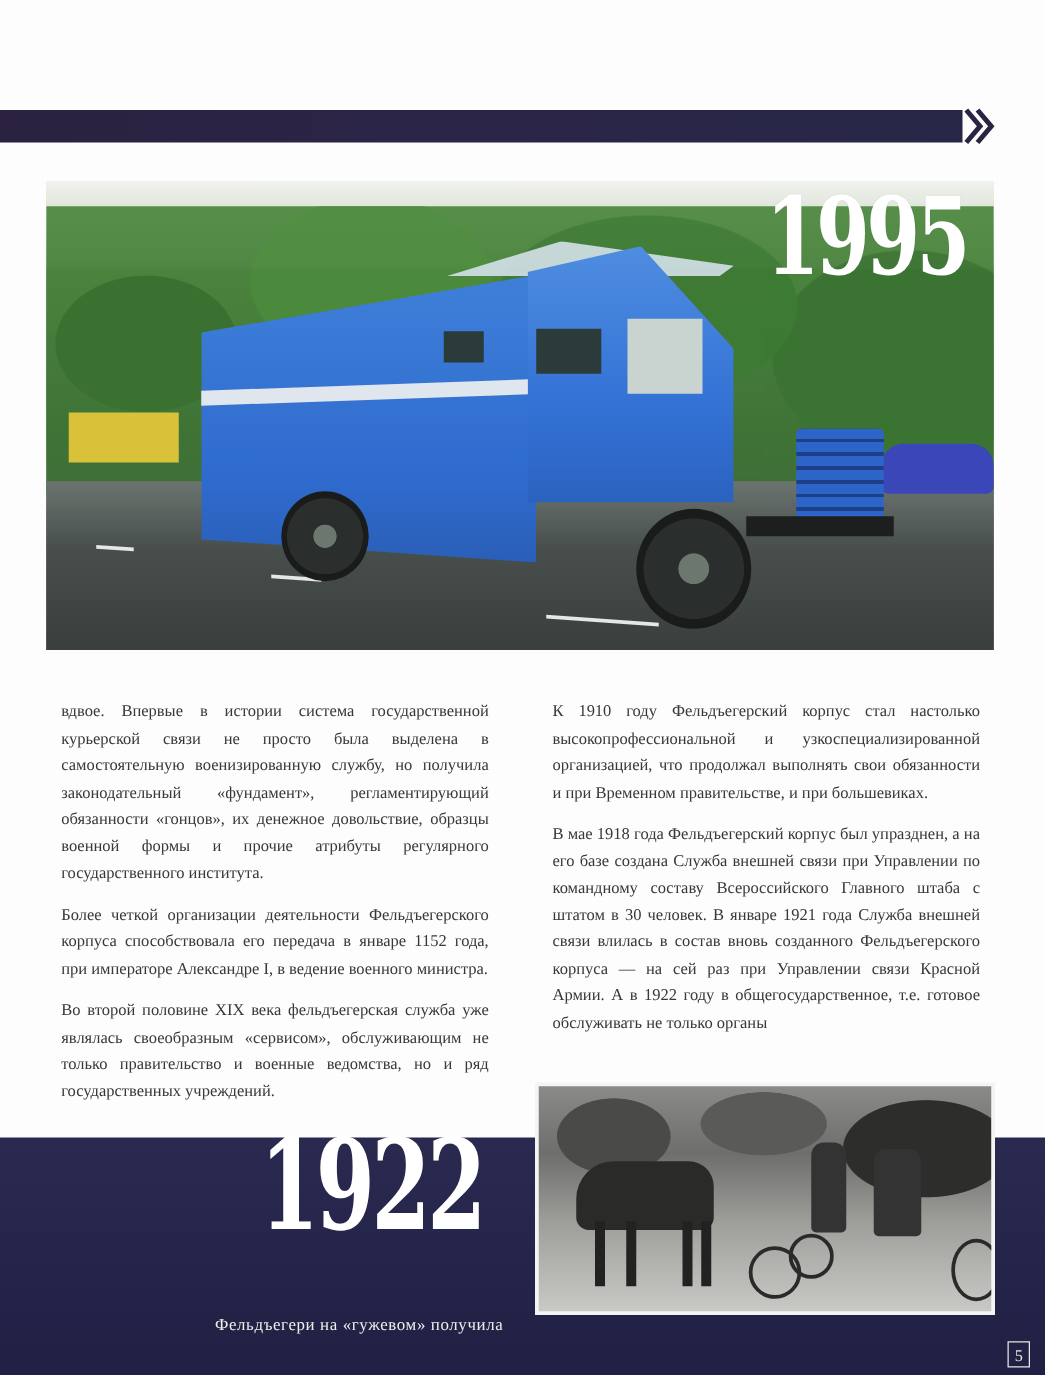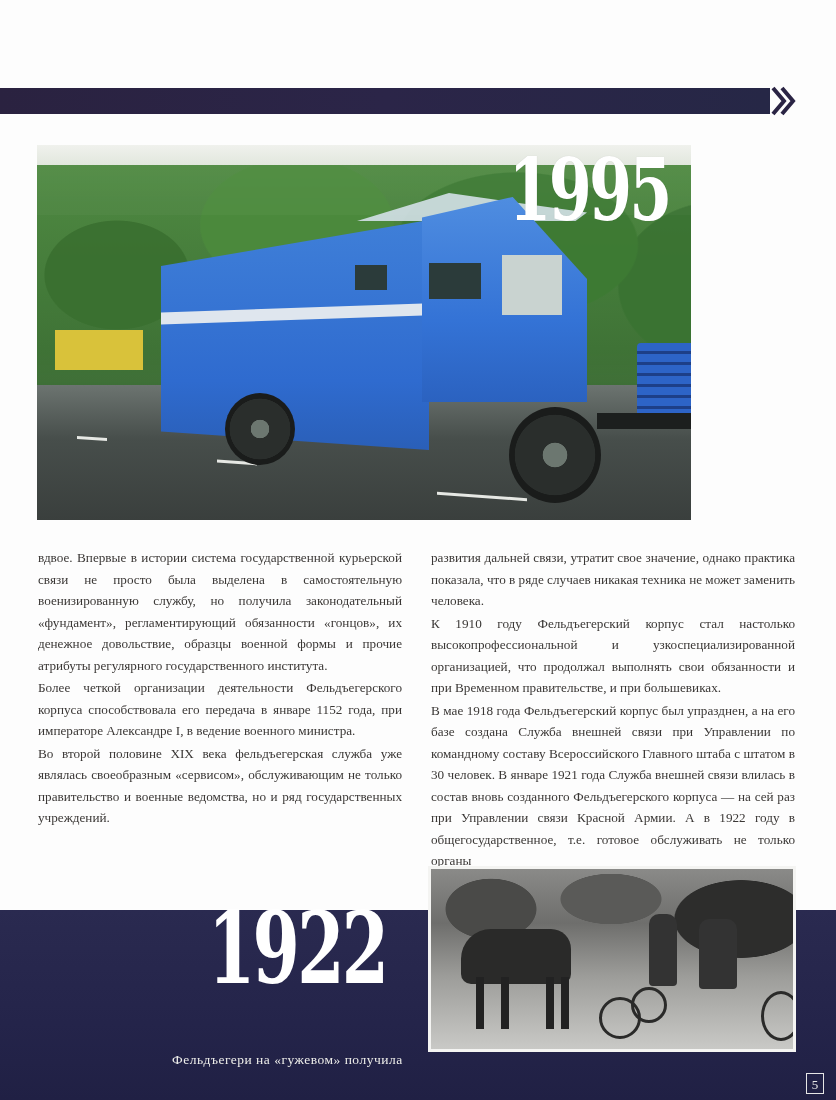--- a/index.html
+++ b/index.html
@@ -1,19 +1,19 @@
 <!DOCTYPE html>
 <html><head>
 <meta charset="utf-8">
 <style>
   html, body { margin:0; padding:0; }
   body { width:836px; height:1100px; position:relative; overflow:hidden; background:#fdfdfd; font-family:"Liberation Serif", serif; }
   .top-band { position:absolute; left:0; top:88px; width:770px; height:26px; background:linear-gradient(90deg,#2a2240 0%,#2b2548 50%,#262746 100%); }
   .chevrons { position:absolute; left:770px; top:86px; width:30px; height:30px; }
-  .photo-main { position:absolute; left:37px; top:145px; width:654px; height:375px; overflow:hidden;
+  .photo-main { position:absolute; left:37px; top:145px; width:758px; height:375px; overflow:hidden;
     background:linear-gradient(180deg,#e9ece6 0%,#c8d3c2 6%,#5c8a4a 18%,#3f7a38 40%,#4c7b3d 55%,#7d8a7a 62%,#4e5552 72%,#3e4340 100%); }
   .photo-main .sky { position:absolute; left:0; top:0; width:100%; height:70px; background:linear-gradient(180deg,#f3f4f0,#d7dfd2); opacity:.7; }
   .photo-main .trees { position:absolute; left:0; top:20px; width:100%; height:230px;
     background: radial-gradient(ellipse 120px 90px at 80px 110px,#3a7030 60%,transparent 61%),
                 radial-gradient(ellipse 160px 110px at 260px 60px,#4b8a3c 60%,transparent 61%),
                 radial-gradient(ellipse 200px 120px at 480px 80px,#3d7a33 60%,transparent 61%),
                 radial-gradient(ellipse 180px 140px at 690px 120px,#3a7332 60%,transparent 61%),
                 linear-gradient(180deg,#4f8a42,#3b6d33); opacity:.95; }
   .photo-main .road { position:absolute; left:0; top:240px; width:100%; height:135px; background:linear-gradient(180deg,#6c7470,#474e4b 40%,#3a3f3d); }
   .road-line { position:absolute; height:3px; background:#e6e8e4; transform:skewY(4deg); }
@@ -24,21 +24,21 @@
   .truck-window { position:absolute; background:#2b3b3a; }
   .truck-grille { position:absolute; left:600px; top:198px; width:70px; height:78px; background:repeating-linear-gradient(180deg,#2d64c7 0 8px,#1d3f88 8px 11px); border-radius:4px; }
   .wheel { position:absolute; border-radius:50%; background:radial-gradient(circle,#6c7770 0 18%,#2a2e2c 19% 60%,#1a1c1b 61%); }
   .bumper { position:absolute; left:560px; top:268px; width:118px; height:16px; background:#1c1f1e; }
   .yellow-truck { position:absolute; left:18px; top:185px; width:88px; height:40px; background:#d9c23a; }
   .blue-car { position:absolute; left:668px; top:210px; width:90px; height:40px; background:#3b47b8; border-radius:18px 18px 6px 6px; }
   .year-1995 { position:absolute; right:22px; top:2px; font-family:"DejaVu Serif", serif; font-weight:bold; color:#fff; font-size:86px; letter-spacing:-4px; line-height:1; transform:scaleX(.72); transform-origin:right top; text-shadow:0 0 1px rgba(0,0,0,.2); }
   .photo-caption { position:absolute; left:12px; bottom:10px; color:#f2f2ee; font-family:"Liberation Serif", serif; font-size:13.5px; letter-spacing:.6px; text-shadow:0 0 2px rgba(0,0,0,.6); }
 
   .col { position:absolute; top:546px; width:366px; font-size:13.2px; line-height:21.5px; color:#3a3735; font-family:"Liberation Serif", serif; }
-  .col p { margin:1px; text-align:justify; text-align-last:left; }
+  .col p { margin:12px; text-align:justify; text-align-last:left; }
   .col-left { left:37px; }
   .col-right { left:430px; }
 
   .bottom-band { position:absolute; left:0; top:910px; width:836px; height:190px; background:linear-gradient(180deg,#2a2a50,#24244a 60%,#202044); }
   .photo-horse { position:absolute; left:428px; top:866px; width:368px; height:186px; background:#f4f4f2; padding:3px; box-sizing:border-box; }
   .photo-horse .img { width:100%; height:100%; position:relative; overflow:hidden;
     background:linear-gradient(180deg,#8a8a88 0%,#6e6e6c 30%,#9d9d9a 60%,#c9c9c6 100%); }
   .photo-horse .trees-bw { position:absolute; left:0; top:0; width:100%; height:70%;
     background: radial-gradient(ellipse 90px 60px at 60px 40px,#4a4a48 50%,transparent 51%),
                 radial-gradient(ellipse 120px 70px at 310px 50px,#2d2d2c 55%,transparent 56%),
@@ -83,21 +83,20 @@
   <div class="year-1995">1995</div>
 </div>
 
 <div class="col col-left">
   <p>вдвое. Впервые в истории система государственной курьерской связи не просто была выделена в самостоятельную военизированную службу, но получила законодательный «фундамент», регламентирующий обязанности «гонцов», их денежное довольствие, образцы военной формы и прочие атрибуты регулярного государственного института.</p>
   <p>Более четкой организации деятельности Фельдъегерского корпуса способствовала его передача в январе 1152 года, при императоре Александре I, в ведение военного министра.</p>
   <p>Во второй половине XIX века фельдъегерская служба уже являлась своеобразным «сервисом», обслуживающим не только правительство и военные ведомства, но и ряд государственных учреждений.</p>
 </div>
 
 <div class="col col-right">
-  <p>развития дальней связи, утратит свое значение, однако практика показала, что в ряде случаев никакая техника не может заменить человека.</p>
   <p>К 1910 году Фельдъегерский корпус стал настолько высокопрофессиональной и узкоспециализированной организацией, что продолжал выполнять свои обязанности и при Временном правительстве, и при большевиках.</p>
   <p>В мае 1918 года Фельдъегерский корпус был упразднен, а на его базе создана Служба внешней связи при Управлении по командному составу Всероссийского Главного штаба с штатом в 30 человек. В январе 1921 года Служба внешней связи влилась в состав вновь созданного Фельдъегерского корпуса — на сей раз при Управлении связи Красной Армии. А в 1922 году в общегосударственное, т.е. готовое обслуживать не только органы</p>
 </div>
 
 <div class="bottom-band"></div>
 
 <div class="photo-horse">
   <div class="img">
     <div class="trees-bw"></div>
     <div class="horse"></div>

